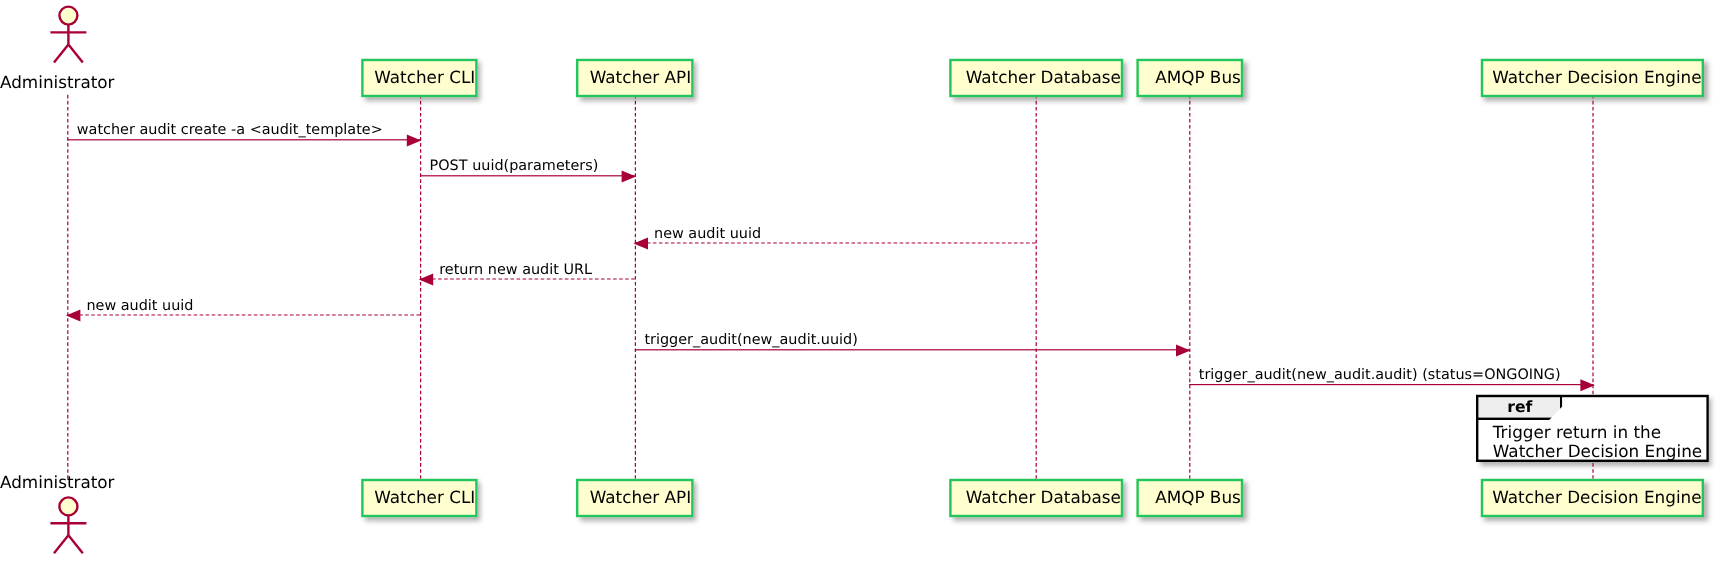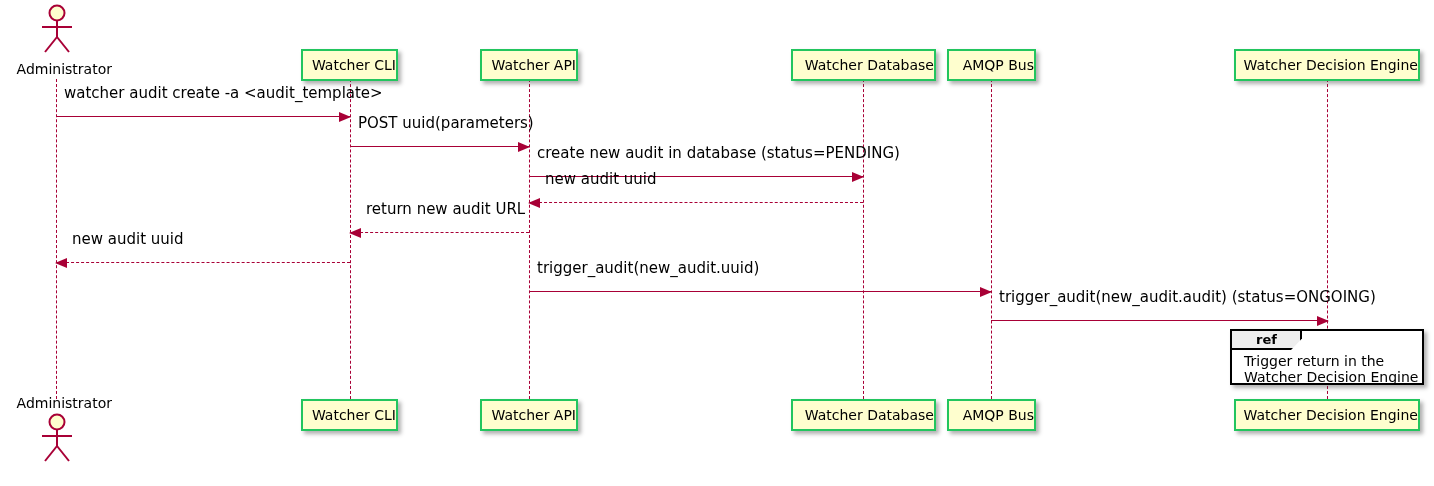--- a/index.html
+++ b/index.html
@@ -16,34 +16,34 @@
   
   .pbox {
     position:absolute; box-sizing:border-box; height:32px;
     background:#FEFECE; border:2px solid #22c55e;
     box-shadow:3px 3px 4px rgba(80,80,80,0.45);
     font-size:14px; text-align:right; line-height:28px;
     white-space:nowrap; z-index:3;
   }
   
   .actor-label {
-    position:absolute; width:112px; text-align:right;
+    position:absolute; width:112px; text-align:left;
     font-size:14px; line-height:17px; z-index:3; white-space:nowrap;
   }
   .actor-figure { position:absolute; z-index:3; }
   
   .msg { position:absolute; height:21px; z-index:2; }
   .msg .line {
     position:absolute; left:0; right:0; bottom:0; height:0;
     border-top:1px solid #A80036;
   }
   .msg.dashed .line { border-top-style:dashed; }
   .msg .label {
-    position:absolute; bottom:15px; left:8px;
-    font-size:15px; white-space:nowrap;
+    position:absolute; bottom:2px; left:8px;
+    font-size:12px; white-space:nowrap;
   }
   .msg.leftward .label { left:16px; }
   .msg .head {
     position:absolute; width:0; height:0; bottom:-5px;
     border-top:5px solid transparent; border-bottom:5px solid transparent;
   }
   .msg.rightward .head { right:-1px; border-left:12px solid #A80036; }
   .msg.leftward  .head { left:-1px;  border-right:12px solid #A80036; }
   
   .refbox {
@@ -94,25 +94,20 @@
     <div class="line"></div>
     <div class="head"></div>
   </div>
 
   <div class="msg rightward solid" style="left:350px; top:126px; width:179px">
     <div class="label">POST uuid(parameters)</div>
     <div class="line"></div>
     <div class="head"></div>
   </div>
 
-  <div class="msg rightward solid" style="left:529px; top:156px; width:334px">
-    <div class="label">create new audit in database (status=PENDING)</div>
-    <div class="line"></div>
-    <div class="head"></div>
-  </div>
 
   <div class="msg leftward dashed" style="left:529px; top:182px; width:334px">
     <div class="label">new audit uuid</div>
     <div class="line"></div>
     <div class="head"></div>
   </div>
 
   <div class="msg leftward dashed" style="left:350px; top:212px; width:179px">
     <div class="label">return new audit URL</div>
     <div class="line"></div>

